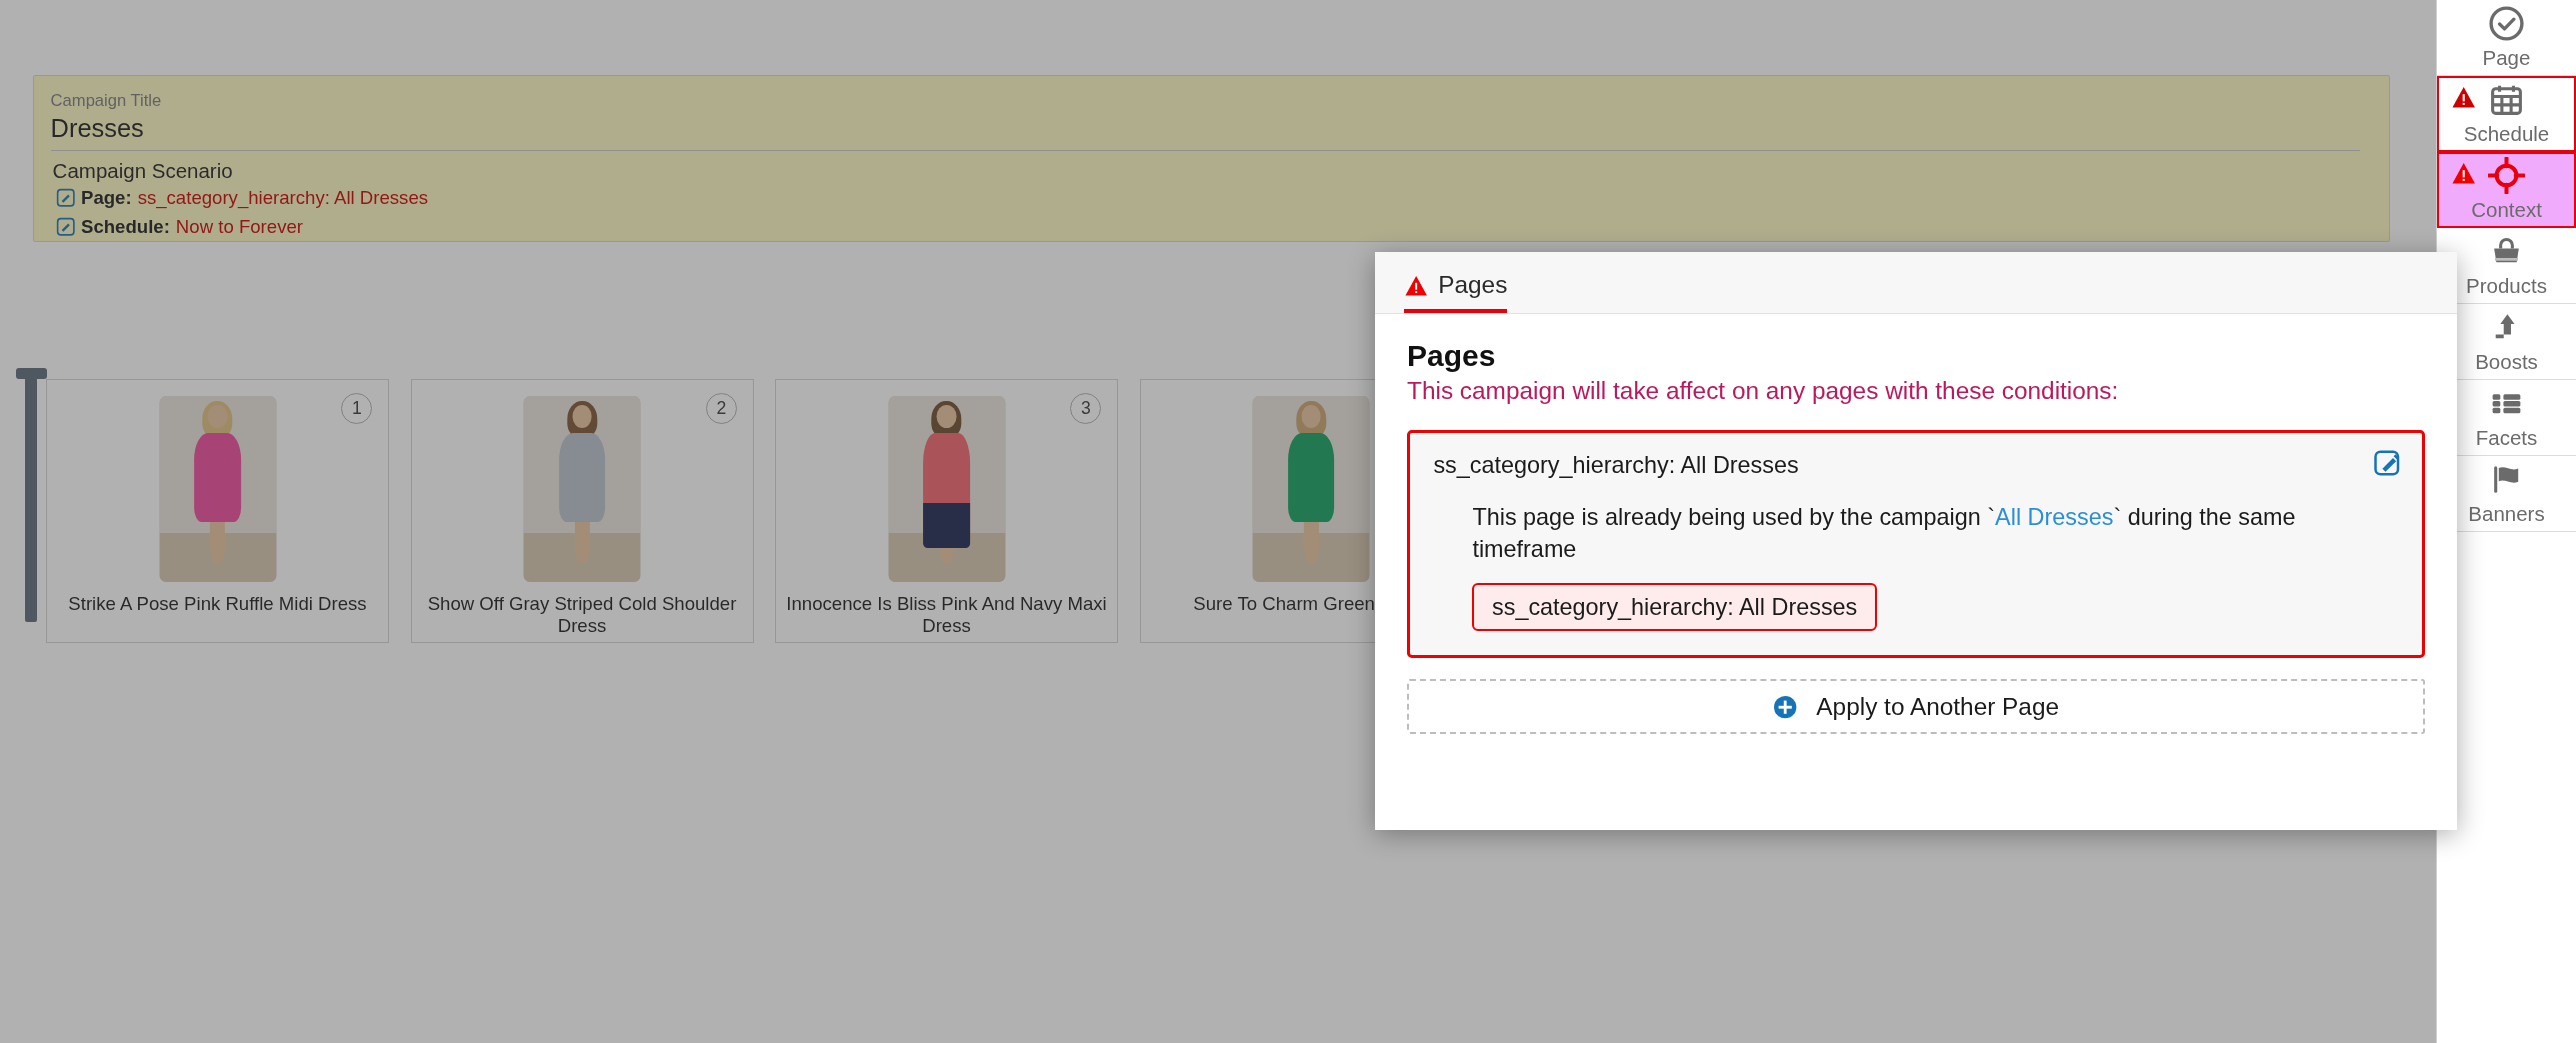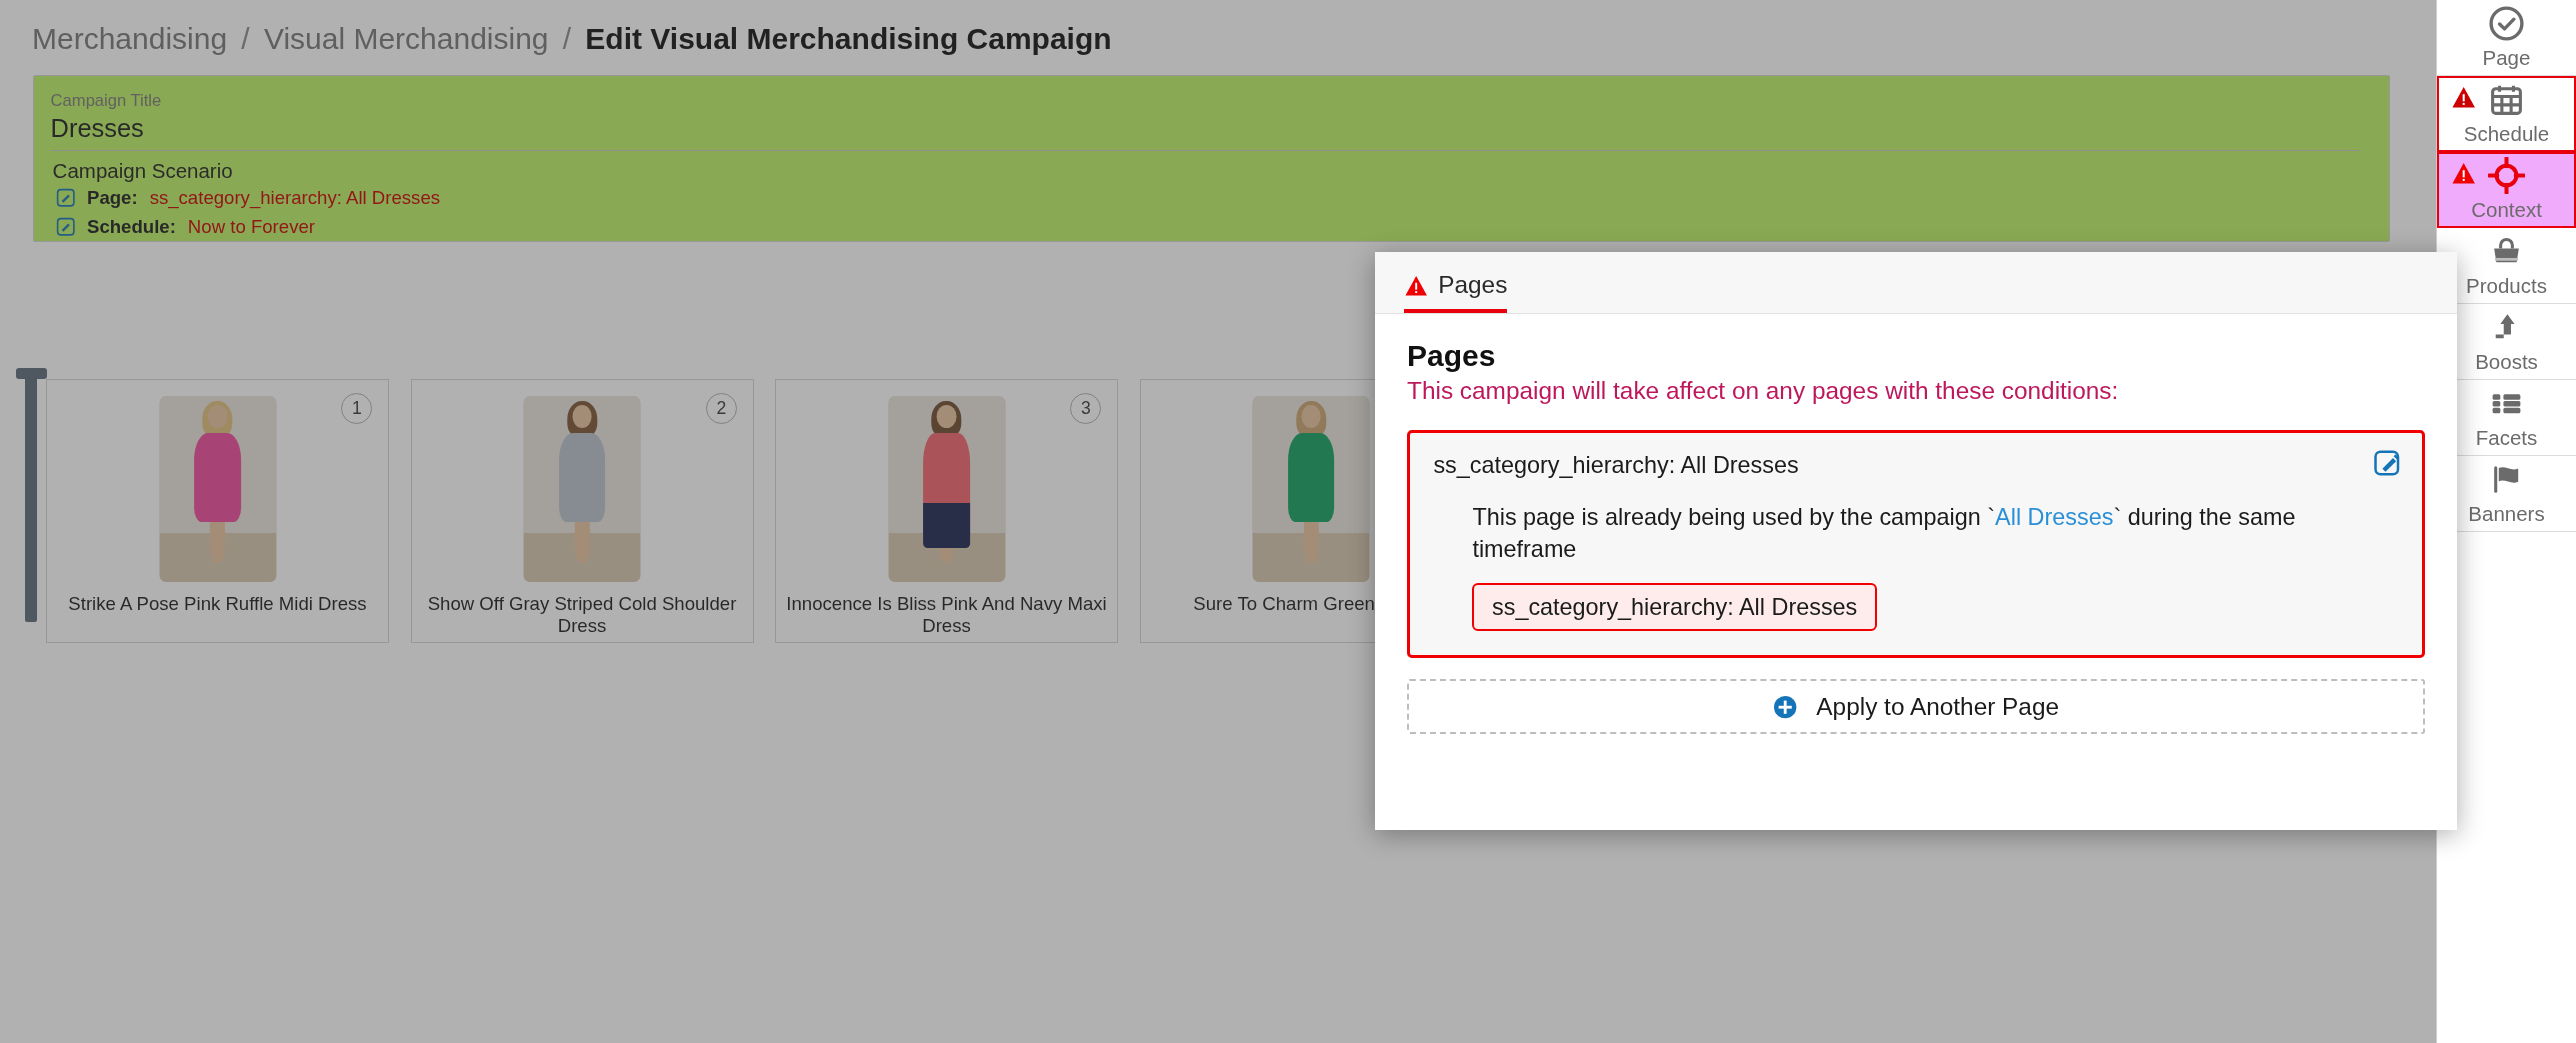--- a/index.html
+++ b/index.html
@@ -19,21 +19,21 @@
     font-size: 30px; color: #6b6b6b; white-space: nowrap;
   }
   .breadcrumb .crumb { color: #777777; }
   .breadcrumb .sep { color: #8a8a8a; margin: 0 5.9px; }
   .breadcrumb .current { color: #101010; font-weight: bold; }
 
   .campaign-card {
     position: absolute; left: 33px; top: 75px;
     width: 2357px; height: 167px;
     border: 1px solid #d6d6d6; border-radius: 2px;
-    background: #bef264;
+    background: #fef9c3;
   }
   .field-label {
     position: absolute; left: 16.6px; top: 14.6px;
     font-size: 16.6px; color: #7a7a7a;
   }
   .field-value {
     position: absolute; left: 16.6px; top: 38px;
     font-size: 25.4px; color: #1b1b1b;
   }
   .field-underline {
@@ -41,21 +41,21 @@
     border-bottom: 1px solid #c9c9c9;
   }
 
   .scenario-title {
     position: absolute; left: 18.6px; top: 83px;
     font-size: 20.5px; color: #1e1e1e;
   }
   .scenario-line {
     position: absolute; left: 21.5px;
     font-size: 18.6px; white-space: nowrap;
-    display: flex; align-items: center; gap: 12px;
+    display: flex; align-items: center; gap: 6px;
   }
   .scenario-line.l1 { top: 111px; }
   .scenario-line.l2 { top: 140px; }
   .scenario-line .lbl { font-weight: bold; color: #1b1b1b; }
   .scenario-line .val { color: #cc0000; }
 
   .edit-sq-icon { width: 19.5px; height: 19.5px; display: inline-block; }
 
   
   .rail {
@@ -185,27 +185,20 @@
   }
   .plus-ico { width: 24.4px; height: 24.4px; }
 </style>
 </head>
 <body>
 
 <div class="screen">
 
   <div class="page">
 
-    <div class="breadcrumb">
-      <span class="crumb">Merchandising</span>
-      <span class="sep">/</span>
-      <span class="crumb">Visual Merchandising</span>
-      <span class="sep">/</span>
-      <span class="current">Edit Visual Merchandising Campaign</span>
-    </div>
 
     <div class="campaign-card">
       <div class="field-label">Campaign Title</div>
       <div class="field-value">Dresses</div>
       <div class="field-underline"></div>
 
       <div class="scenario-title">Campaign Scenario</div>
 
       <div class="scenario-line l1">
         <span class="edit-sq-icon">

